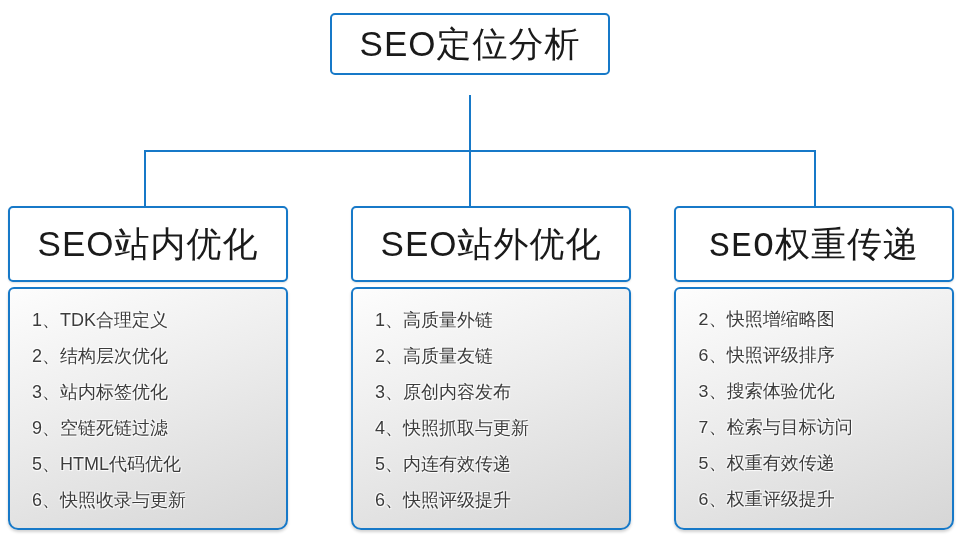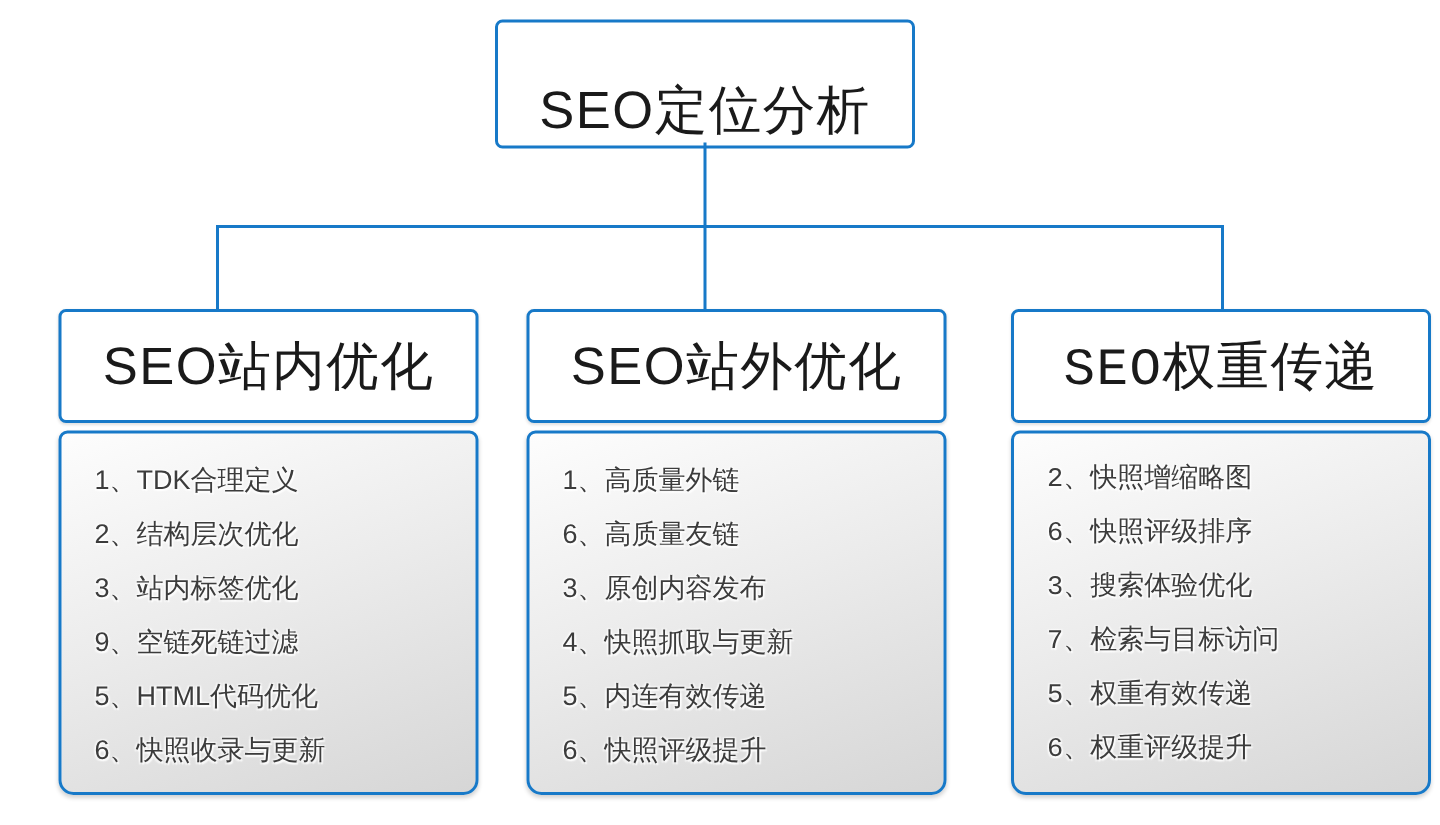--- a/index.html
+++ b/index.html
@@ -21,25 +21,24 @@
     background: #ffffff;
     border: 2px solid var(--line, #1779c8);
     border-radius: 5px;
     display: flex;
     align-items: center;
     justify-content: center;
     box-sizing: border-box;
   }
   .root-node {
     left: 330px; top: 13px;
-    width: 280px; height: 86px;
+    width: 280px; height: 62px;
     font-size: 35px;
     color: #1a1a1a;
     letter-spacing: 1px;
-    align-items: flex-end;
   }
   .branch-header {
     top: 206px;
     width: 280px; height: 76px;
     font-size: 35px;
     color: #1a1a1a;
     letter-spacing: 1px;
     box-shadow: 0 1px 2px rgba(0,0,0,0.12);
   }
   .branch-list {
@@ -56,21 +55,21 @@
   .branch-list .list-item {
     font-size: 18px;
     line-height: 36px;
     color: #3c3c3c;
     white-space: nowrap;
     text-shadow: 1px 1px 1px rgba(255,255,255,0.95),
                 -1px -1px 1px rgba(255,255,255,0.65),
                  1px -1px 1px rgba(255,255,255,0.65),
                 -1px  1px 1px rgba(255,255,255,0.65);
   }
-  .col-0 { left: 8px; margin-left: 31px; }
+  .col-0 { left: 8px; }
   .col-1 { left: 330px; margin-left: 21px; }
   .col-2 { left: 674px; font-family: Liberation Mono, monospace; }
   
   .connector {
     position: absolute;
     background: var(--line, #1779c8);
   }
   .c-root-drop   { left: 469px; top: 95px;  width: 2px;   height: 57px; }
   .c-horizontal  { left: 144px; top: 150px; width: 672px; height: 2px;  }
   .c-drop-left   { left: 144px; top: 150px; width: 2px;   height: 57px; }
@@ -102,21 +101,21 @@
     <div class="list-item">9、空链死链过滤</div>
     <div class="list-item">5、HTML代码优化</div>
     <div class="list-item">6、快照收录与更新</div>
   </div>
 
   <div class="node branch-header col-1">
     <span>SEO站外优化</span>
   </div>
   <div class="branch-list col-1">
     <div class="list-item">1、高质量外链</div>
-    <div class="list-item">6、高质量友链</div>
+    <div class="list-item">2、高质量友链</div>
     <div class="list-item">3、原创内容发布</div>
     <div class="list-item">4、快照抓取与更新</div>
     <div class="list-item">5、内连有效传递</div>
     <div class="list-item">6、快照评级提升</div>
   </div>
 
   <div class="node branch-header col-2">
     <span>SEO权重传递</span>
   </div>
   <div class="branch-list col-2">

